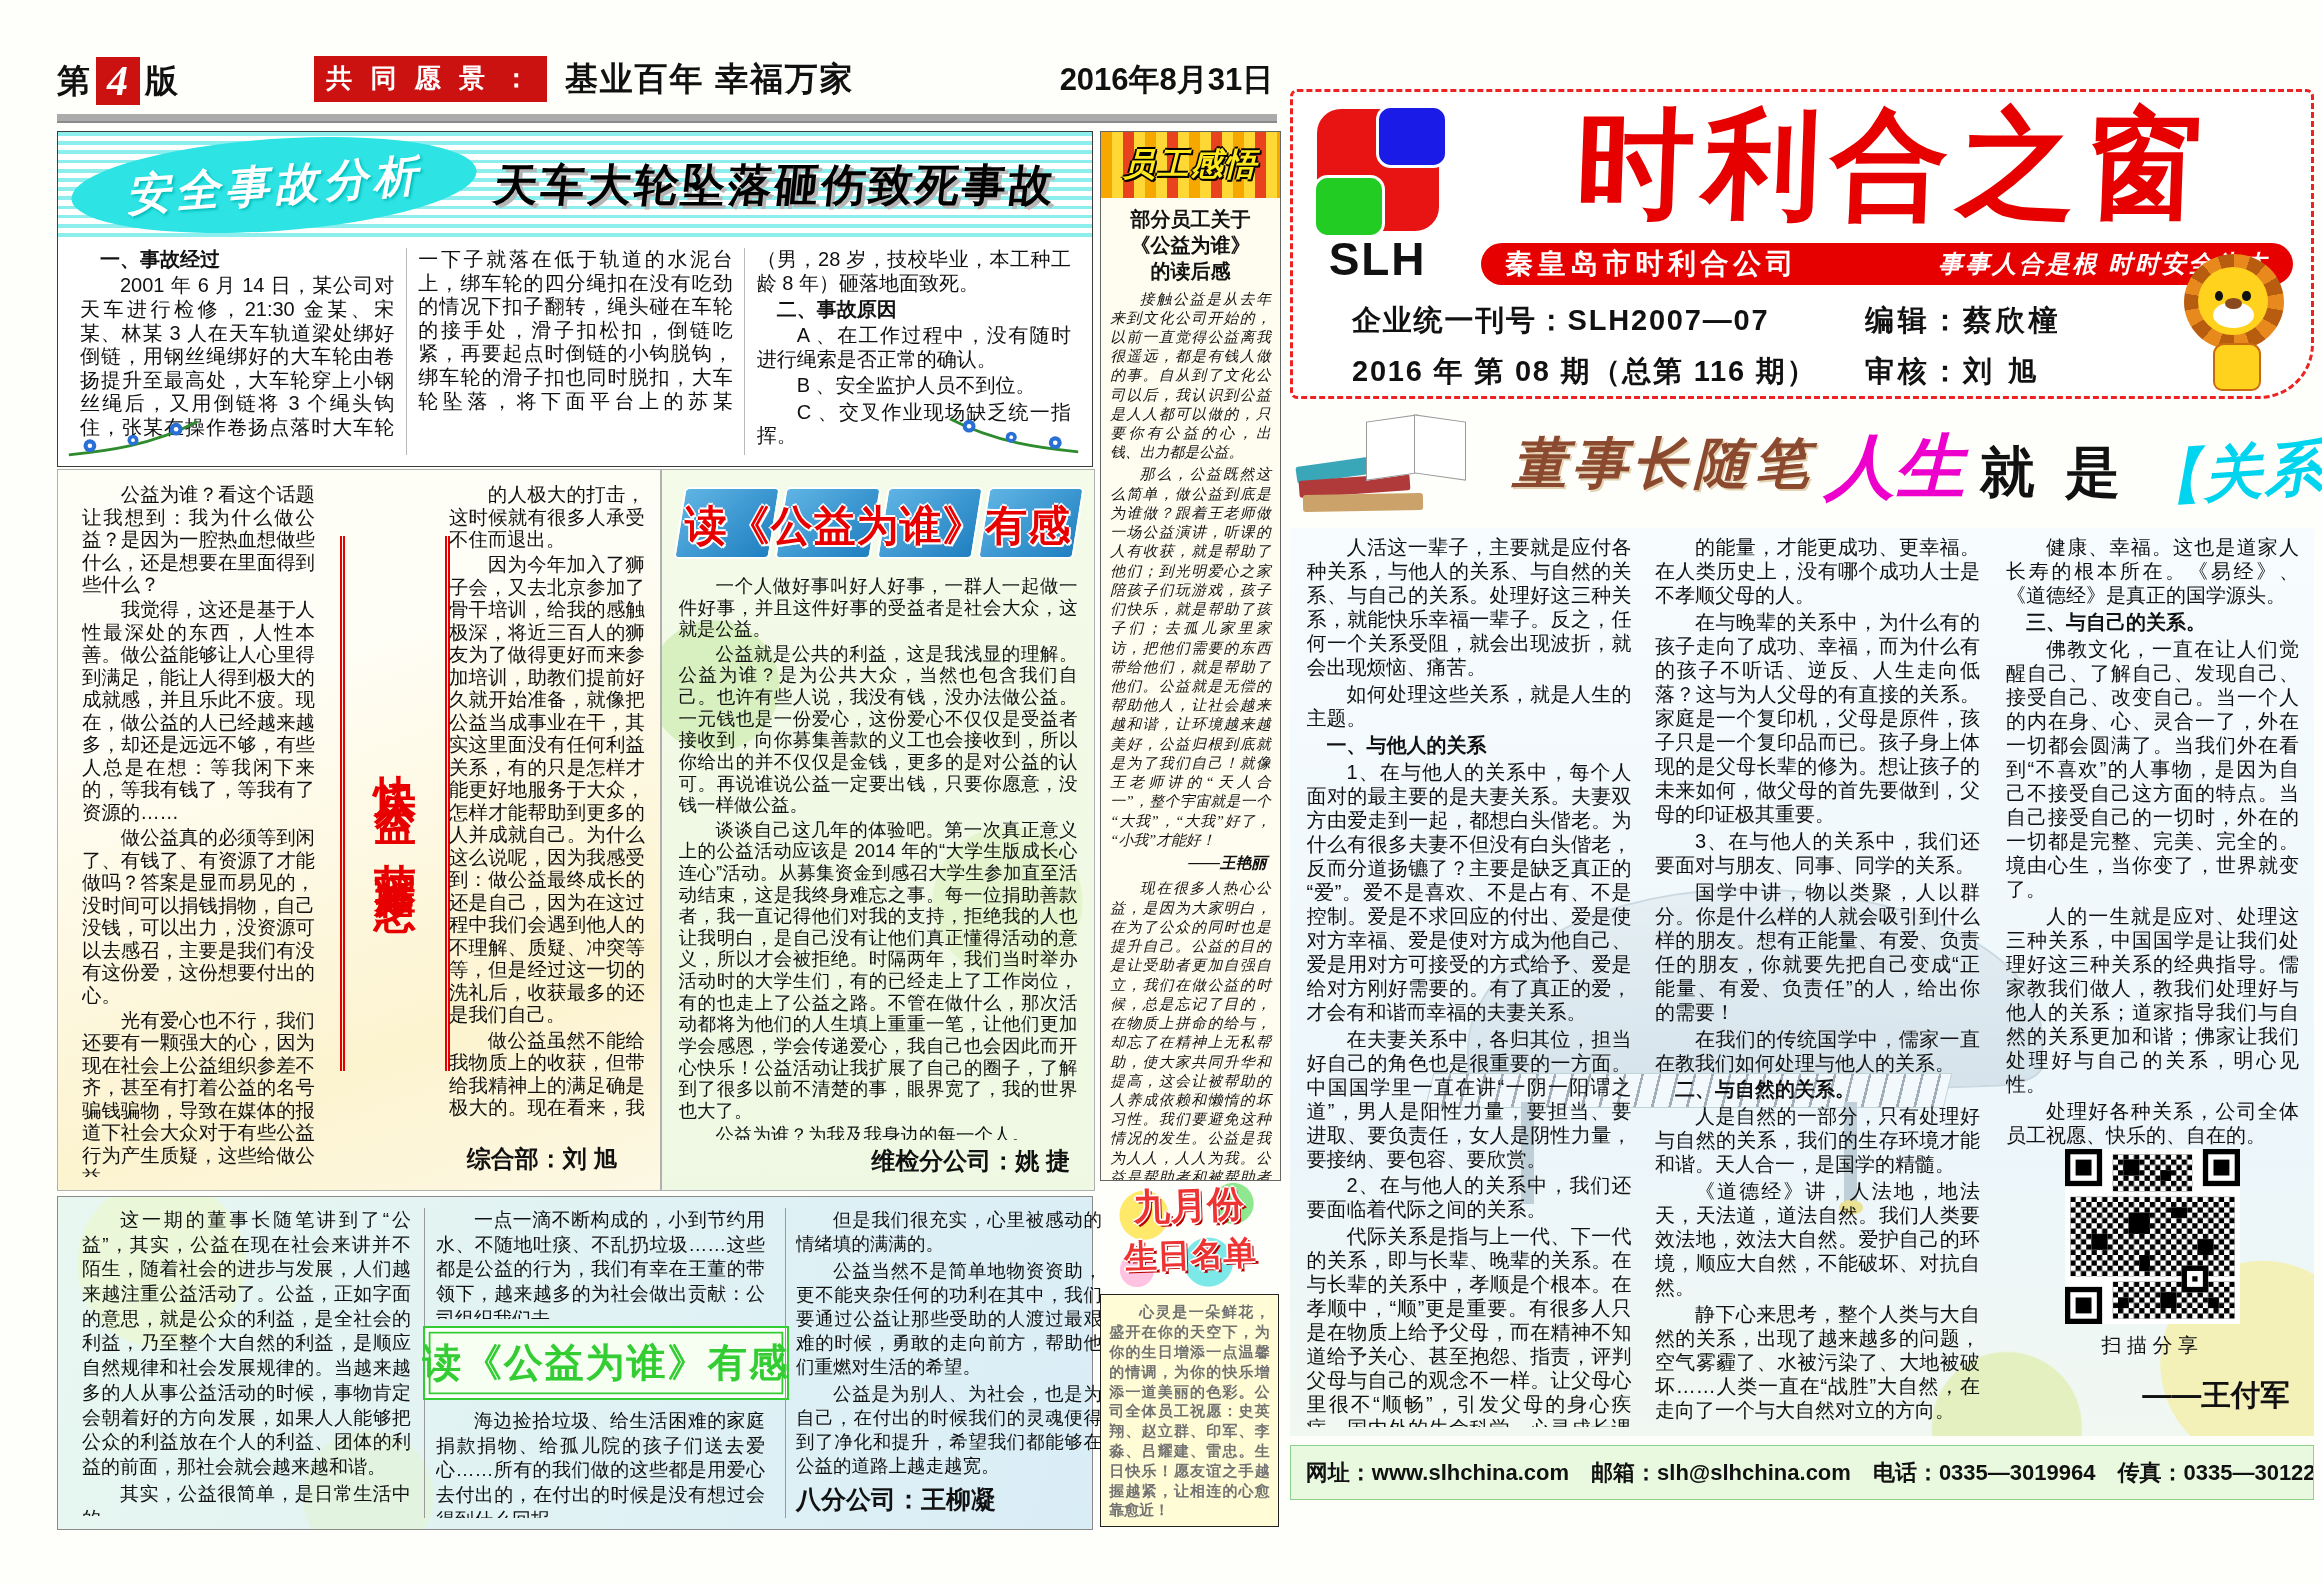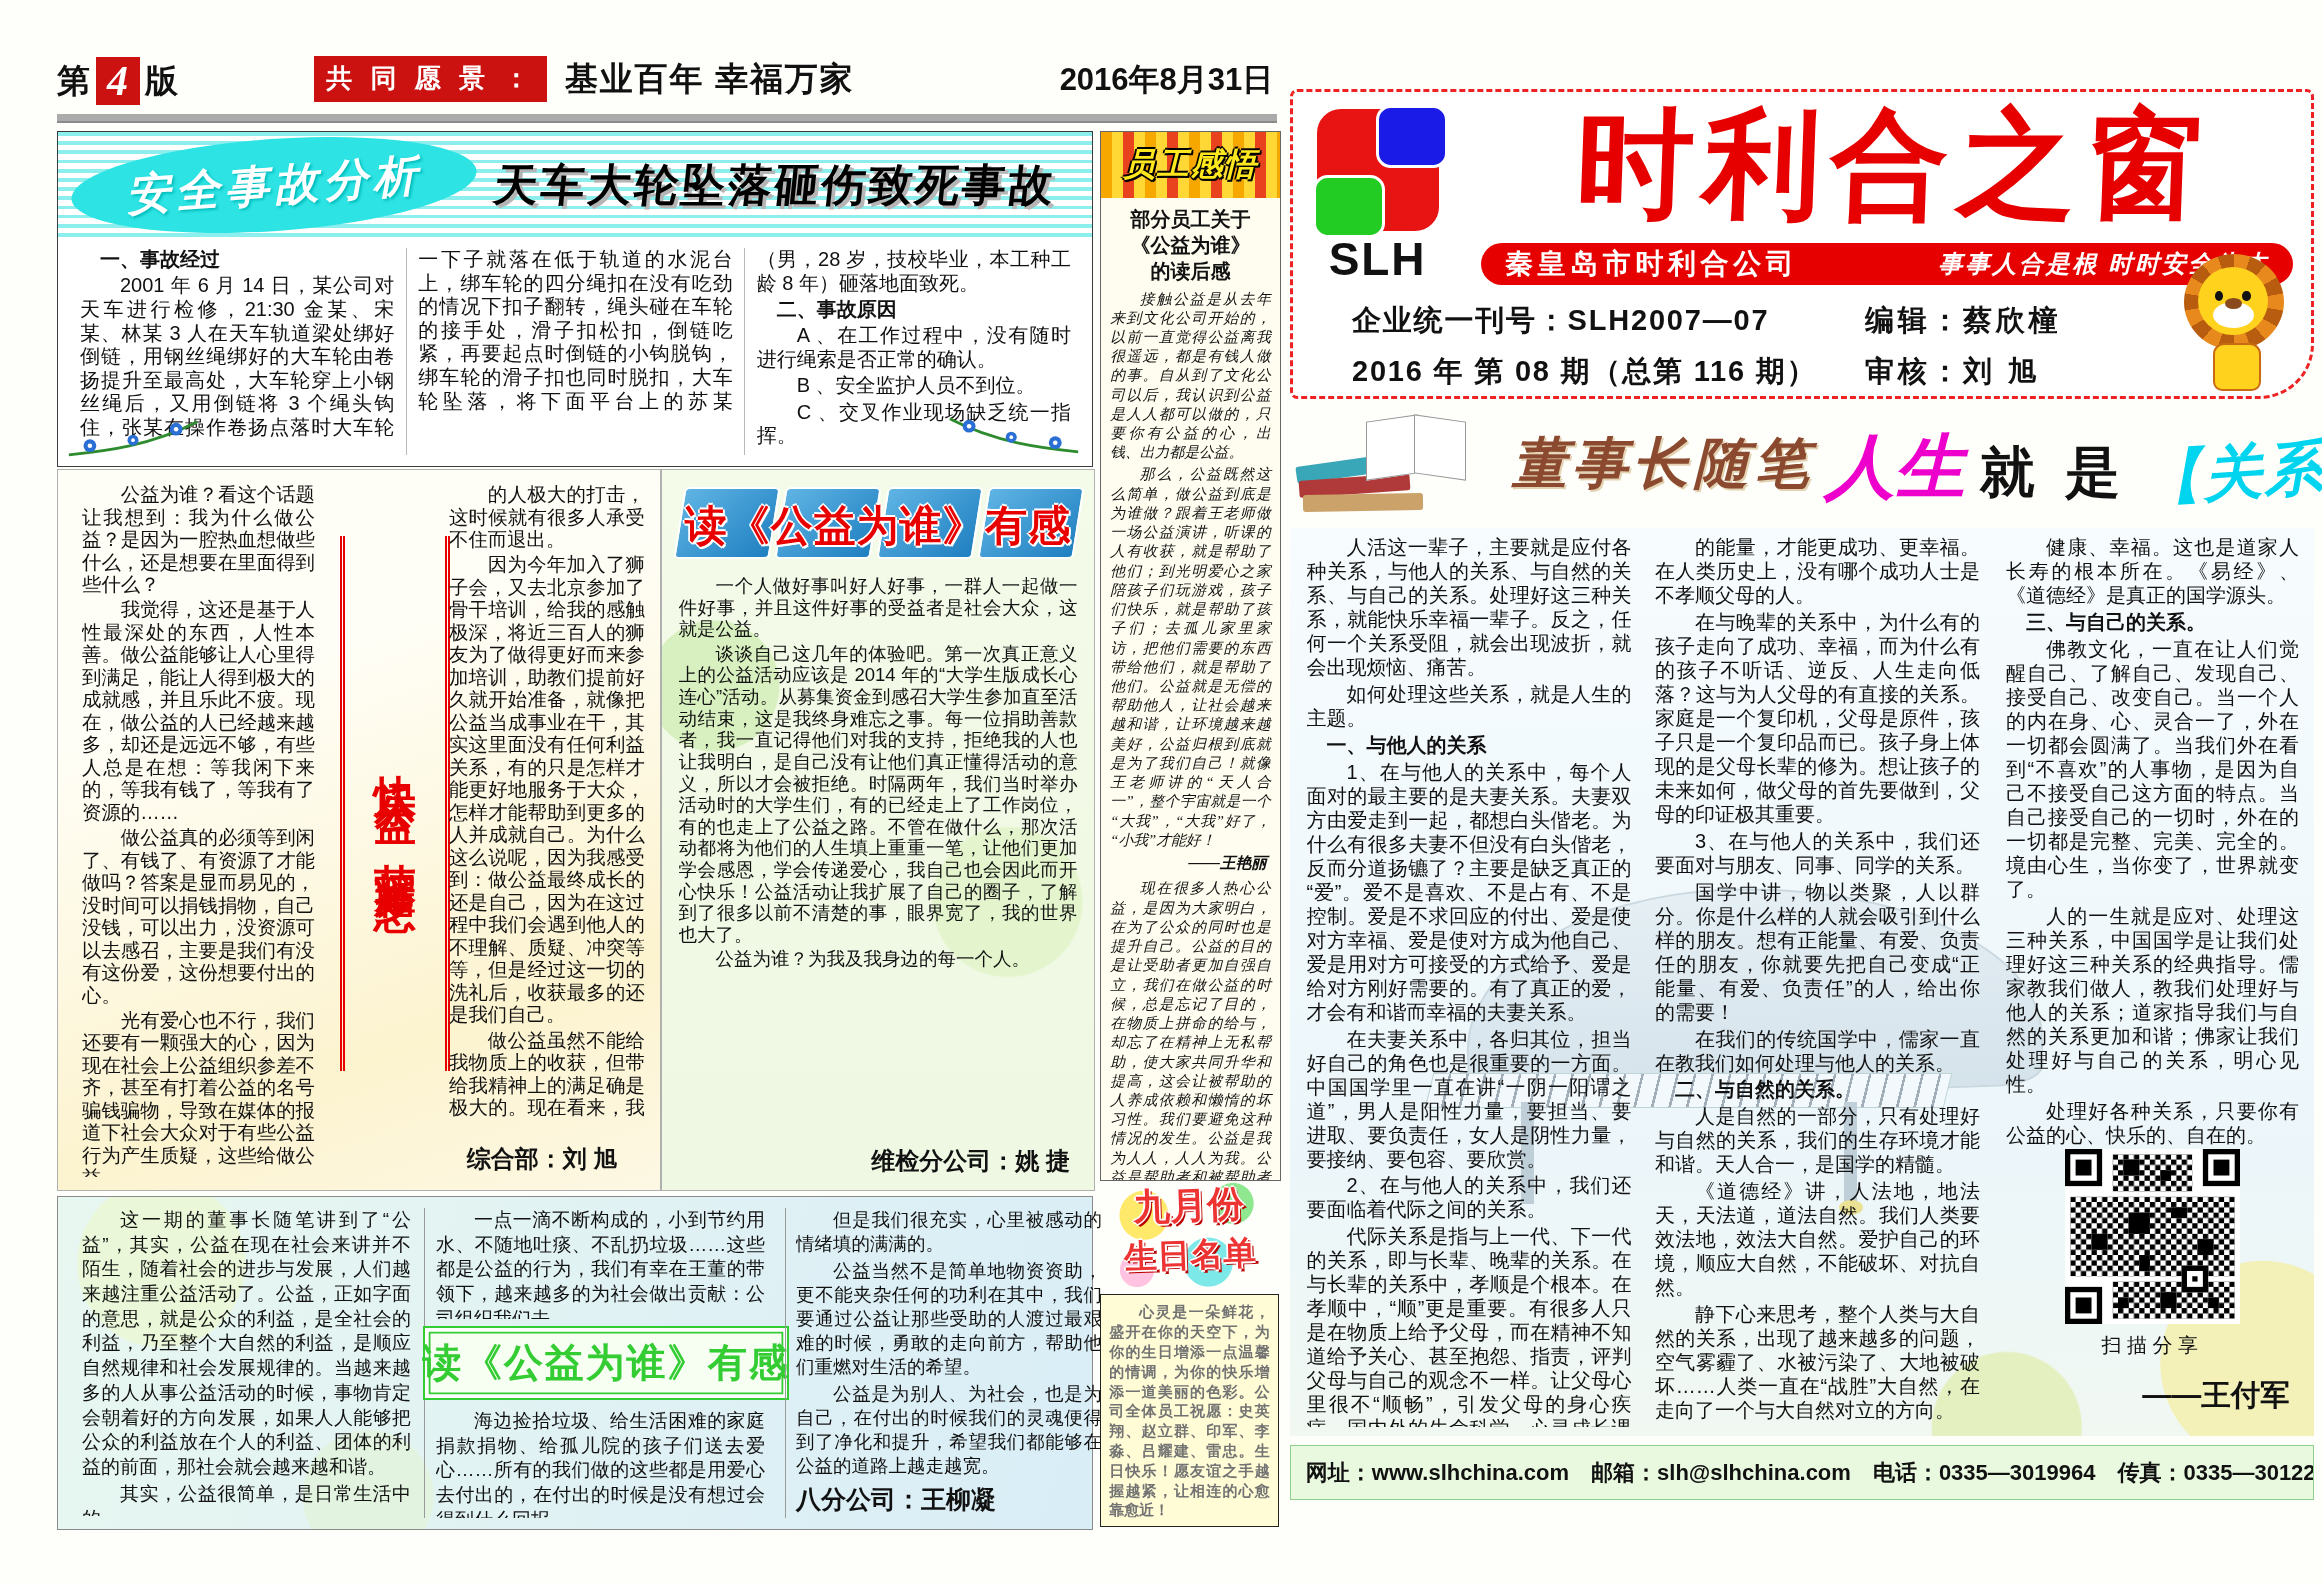--- a/index.html
+++ b/index.html
@@ -245,20 +245,21 @@
     <article class="abs midright">
       <div class="abs mr-titlewrap">
         <div class="abs glass" style="left:5.5px"></div>
         <div class="abs glass" style="left:107px"></div>
         <div class="abs glass" style="left:209px"></div>
         <div class="abs glass" style="left:310px"></div>
         <div class="abs mr-title">读《公益为谁》有感</div>
       </div>
       <div class="abs mr-body flow">
           <p>一个人做好事叫好人好事，一群人一起做一件好事，并且这件好事的受益者是社会大众，这就是公益。</p>
+          <p>公益就是公共的利益，这是我浅显的理解。公益为谁？是为公共大众，当然也包含我们自己。也许有些人说，我没有钱，没办法做公益。一元钱也是一份爱心，这份爱心不仅仅是受益者接收到，向你募集善款的义工也会接收到，所以你给出的并不仅仅是金钱，更多的是对公益的认可。再说谁说公益一定要出钱，只要你愿意，没钱一样做公益。</p>
           <p>谈谈自己这几年的体验吧。第一次真正意义上的公益活动应该是 2014 年的“大学生版成长心连心”活动。从募集资金到感召大学生参加直至活动结束，这是我终身难忘之事。每一位捐助善款者，我一直记得他们对我的支持，拒绝我的人也让我明白，是自己没有让他们真正懂得活动的意义，所以才会被拒绝。时隔两年，我们当时举办活动时的大学生们，有的已经走上了工作岗位，有的也走上了公益之路。不管在做什么，那次活动都将为他们的人生填上重重一笔，让他们更加学会感恩，学会传递爱心，我自己也会因此而开心快乐！公益活动让我扩展了自己的圈子，了解到了很多以前不清楚的事，眼界宽了，我的世界也大了。</p>
           <p>公益为谁？为我及我身边的每一个人。</p>
         </div>
       <div class="abs mr-sig">维检分公司：姚  捷</div>
     </article>
 
     <section class="abs bottom">
       <div class="abs bt-col1 flow">
           <p>这一期的董事长随笔讲到了“公益”，其实，公益在现在社会来讲并不陌生，随着社会的进步与发展，人们越来越注重公益活动了。公益，正如字面的意思，就是公众的利益，是全社会的利益，乃至整个大自然的利益，是顺应自然规律和社会发展规律的。当越来越多的人从事公益活动的时候，事物肯定会朝着好的方向发展，如果人人能够把公众的利益放在个人的利益、团体的利益的前面，那社会就会越来越和谐。</p>
           <p>其实，公益很简单，是日常生活中的</p>
@@ -382,21 +383,21 @@
           <p>《道德经》讲，人法地，地法天，天法道，道法自然。我们人类要效法地，效法大自然。爱护自己的环境，顺应大自然，不能破坏、对抗自然。</p>
           <p>静下心来思考，整个人类与大自然的关系，出现了越来越多的问题，空气雾霾了、水被污染了、大地被破坏……人类一直在“战胜”大自然，在走向了一个与大自然对立的方向。</p>
           <p>在中国国学中，道家在教导我们如何与大自然相处，如何通过了解自然，去效法、顺从、学习自然，让自己更加</p>
         </div>
       <div class="abs ecol" style="left:716px;width:293px">
         <div class="flow">
             <p>健康、幸福。这也是道家人长寿的根本所在。《易经》、《道德经》是真正的国学源头。</p>
             <p class="phead">三、与自己的关系。</p>
             <p>佛教文化，一直在让人们觉醒自己、了解自己、发现自己、接受自己、改变自己。当一个人的内在身、心、灵合一了，外在一切都会圆满了。当我们外在看到“不喜欢”的人事物，是因为自己不接受自己这方面的特点。当自己接受自己的一切时，外在的一切都是完整、完美、完全的。境由心生，当你变了，世界就变了。</p>
             <p>人的一生就是应对、处理这三种关系，中国国学是让我们处理好这三种关系的经典指导。儒家教我们做人，教我们处理好与他人的关系；道家指导我们与自然的关系更加和谐；佛家让我们处理好与自己的关系，明心见性。</p>
-            <p>处理好各种关系，只要你有公益的心、快乐的、自在的。</p>
+            <p>处理好各种关系，公司全体员工祝愿、快乐的、自在的。</p>
           </div>
         <div class="qrwrap">
           <svg viewBox="0 0 33 33">
             <rect width="33" height="33" fill="#fff"></rect>
             <defs>
                 <pattern id="qm" width="2" height="2" patternUnits="userSpaceOnUse">
               <rect width="1" height="1" fill="#000"></rect>
                   <rect x="1" y="1" width="1" height="1" fill="#000"></rect>
             </pattern>
               </defs>

